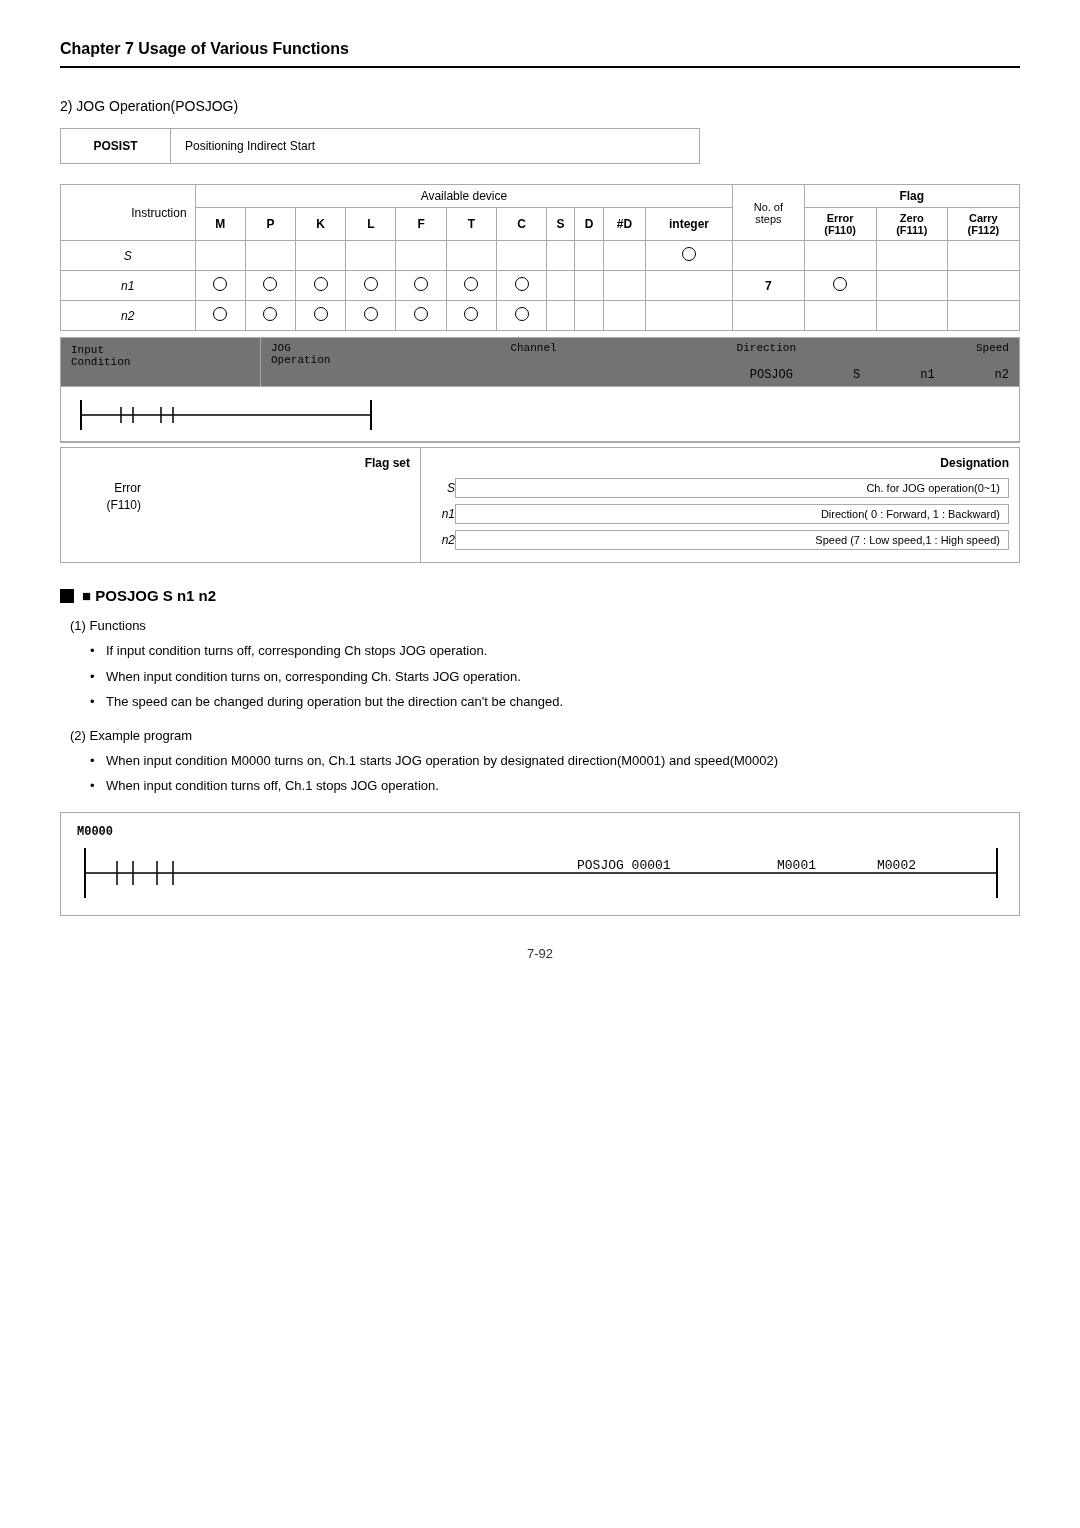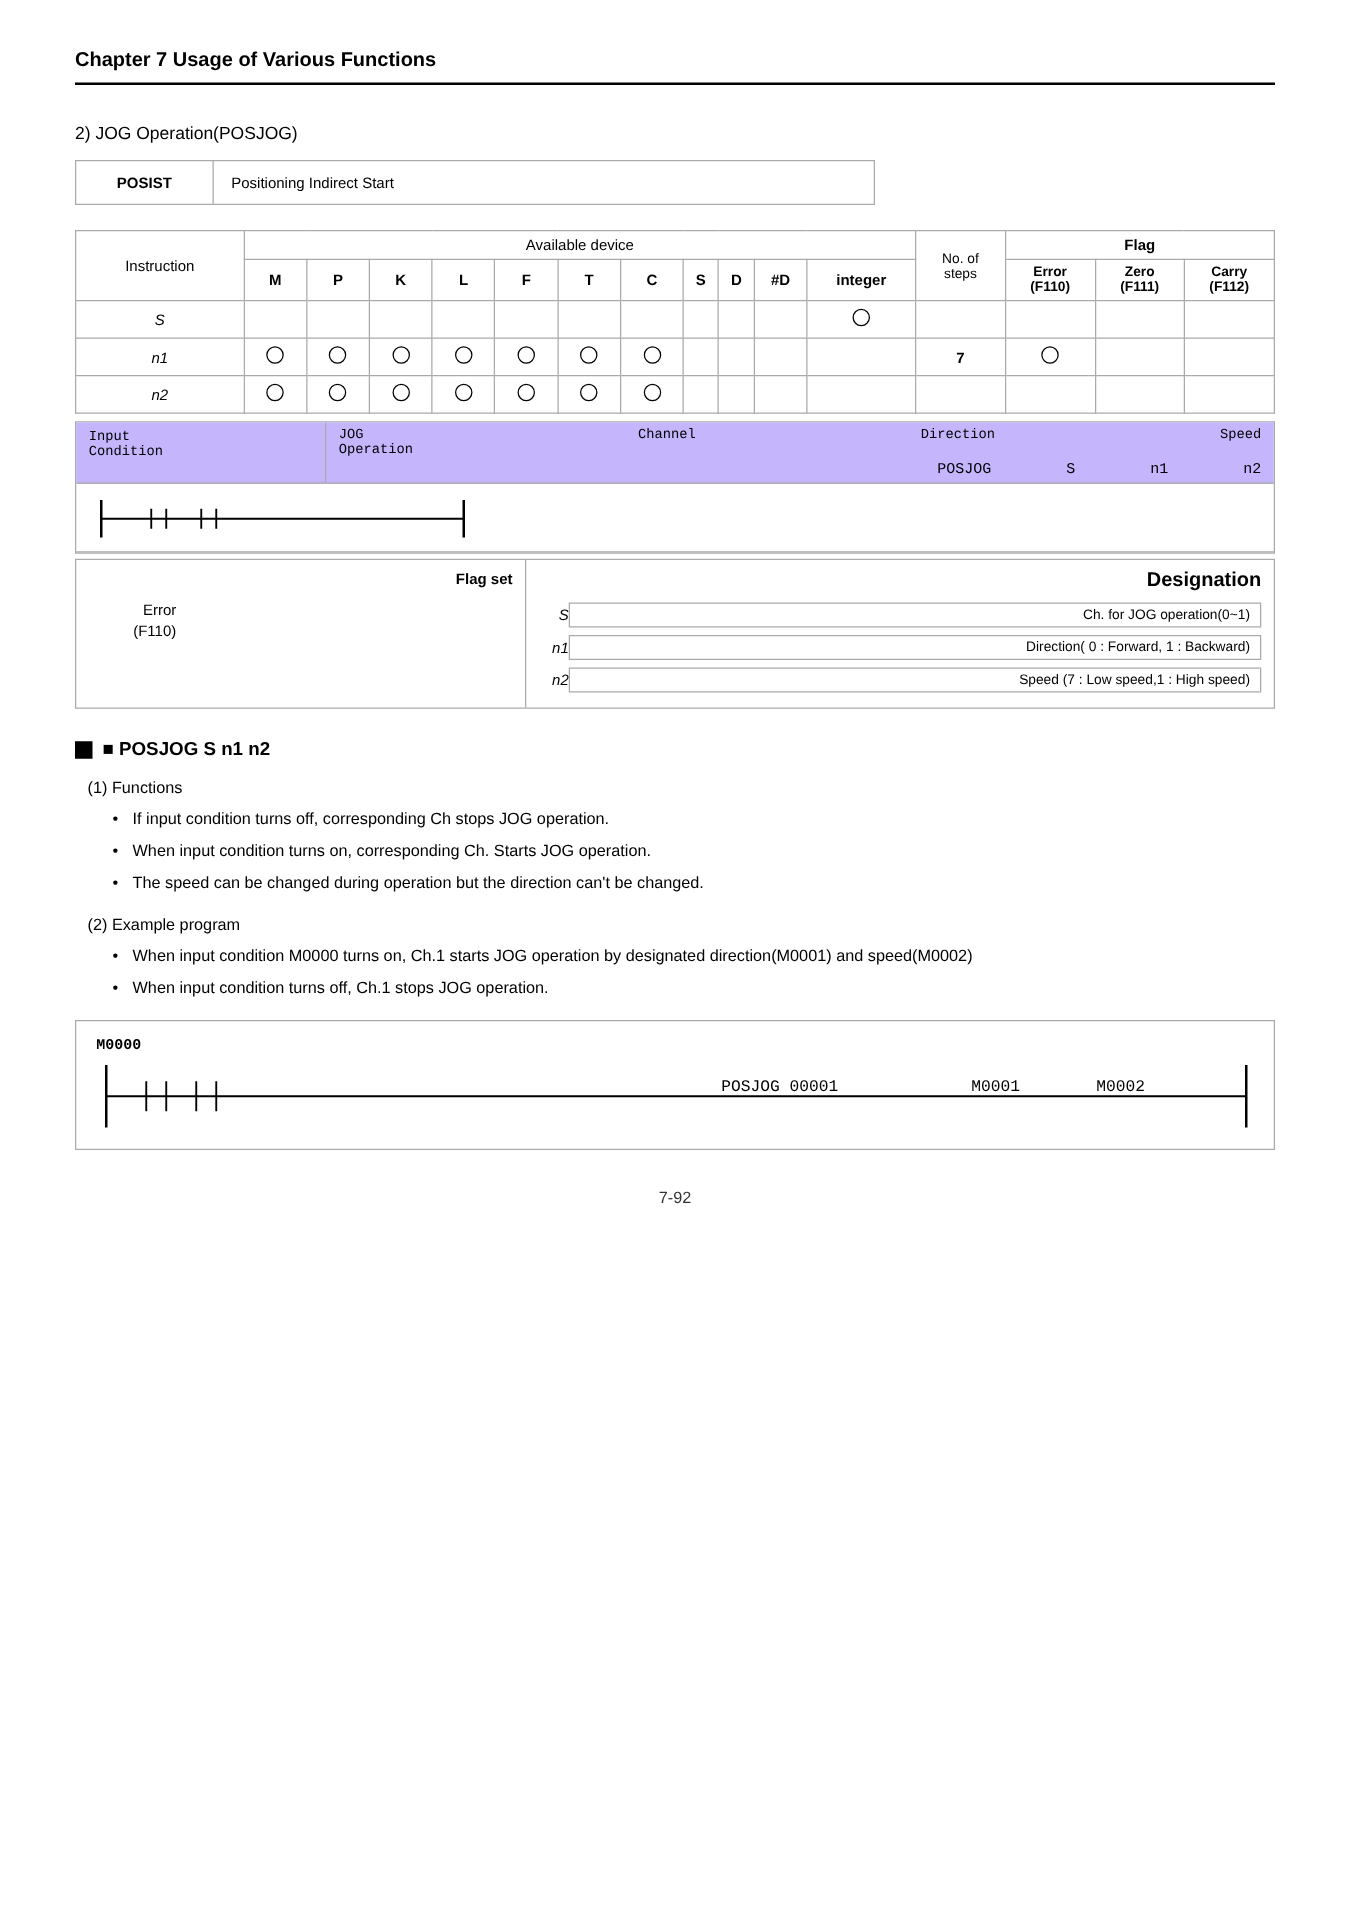--- a/index.html
+++ b/index.html
@@ -48,21 +48,21 @@
     
     .diagram-box {
       border: 1px solid #aaa;
       width: 100%;
       margin-bottom: 20px;
       font-size: 12px;
     }
     .diagram-top {
       display: flex;
       border-bottom: 1px solid #aaa;
-      background: #c4b5fd;
+      background: #737373;
     }
     .diagram-top-left {
       width: 200px;
       padding: 6px 10px;
       border-right: 1px solid #aaa;
       font-family: 'Courier New', monospace;
       font-size: 11px;
     }
     .diagram-top-right {
       flex: 1;
@@ -133,21 +133,21 @@
       <tr>
     <td style="width:110px; font-weight:bold; text-align:center; border:1px solid #aaa; padding:10px 8px;">POSIST</td>
     <td style="text-align:left; padding:10px 14px; border:1px solid #aaa;">Positioning Indirect Start</td>
   </tr>
 </tbody>
   </table>
 
 <table class="main-table" style="width:100%; margin-bottom:6px;">
   <thead>
     <tr>
-      <td rowspan="2" style="text-align:center; padding:5px 8px; border:1px solid #aaa; vertical-align:middle;">Instruction</td>
+      <td rowspan="2" style="text-align:right; padding:5px 8px; border:1px solid #aaa; vertical-align:middle;">Instruction</td>
       <td colspan="11" style="text-align:center; border:1px solid #aaa; padding:4px;">Available device</td>
       <td rowspan="2" style="text-align:center; border:1px solid #aaa; padding:4px; font-size:11px; vertical-align:middle;">No. of<br>steps</td>
       <td colspan="3" style="text-align:center; border:1px solid #aaa; padding:4px; font-weight:bold;">Flag</td>
     </tr>
     <tr>
       <th style="border:1px solid #aaa; padding:4px 3px; font-size:12px;">M</th>
       <th style="border:1px solid #aaa; padding:4px 3px; font-size:12px;">P</th>
       <th style="border:1px solid #aaa; padding:4px 3px; font-size:12px;">K</th>
       <th style="border:1px solid #aaa; padding:4px 3px; font-size:12px;">L</th>
       <th style="border:1px solid #aaa; padding:4px 3px; font-size:12px;">F</th>
@@ -264,21 +264,21 @@
 <div style="display:flex; width:100%; border:1px solid #aaa; margin-bottom:24px;text-align:right;">
 
   <div style="width:360px; border-right:1px solid #aaa; padding:8px 10px;">
     <div style="font-weight:bold; margin-bottom:10px; font-size:12px;">Flag set</div>
     <div style="display:flex; align-items:flex-start; margin-bottom:4px;">
       <div style="width:70px; font-size:12px; line-height:1.4;">Error<br>(F110)</div>
     </div>
   </div>
 
   <div style="flex:1; padding:8px 10px;">
-    <div style="font-weight:bold; margin-bottom:8px; font-size:16px;">Designation</div>
+    <div style="font-weight:bold; margin-bottom:8px; font-size:12px;">Designation</div>
     <div style="display:flex; align-items:center; margin-bottom:6px;">
       <div style="width:24px; font-style:italic; font-size:12px;">S</div>
       <div style="flex:1; border:1px solid #aaa; padding:3px 8px; font-size:11px;">Ch. for JOG operation(0~1)</div>
     </div>
     <div style="display:flex; align-items:center; margin-bottom:6px;">
       <div style="width:24px; font-style:italic; font-size:12px;">n1</div>
       <div style="flex:1; border:1px solid #aaa; padding:3px 8px; font-size:11px;">Direction( 0 : Forward, 1 : Backward)</div>
     </div>
     <div style="display:flex; align-items:center; margin-bottom:4px;">
       <div style="width:24px; font-style:italic; font-size:12px;">n2</div>

